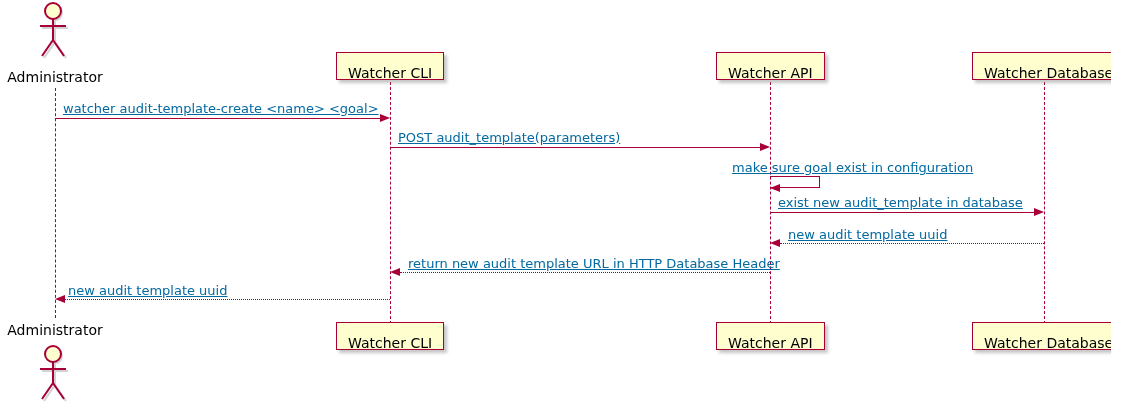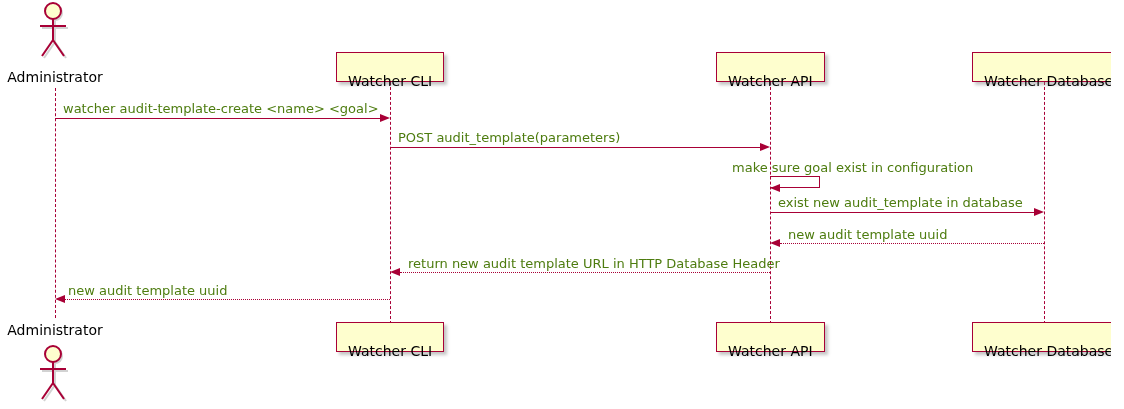--- a/index.html
+++ b/index.html
@@ -23,21 +23,21 @@
     background: #FEFECE;
     border: 1.5px solid #A80036;
     box-shadow: 3px 3px 3px rgba(128,128,128,0.45);
     color: #000000;
     font-size: 14px;
     line-height: 28px;
     height: 28px;
     text-align: center;
     white-space: nowrap;
     box-sizing: border-box;
-    padding: 14px 11px;
+    padding: 6px 11px;
   }
   
   .actor {
     position: absolute;
     width: 40px;
     height: 58px;
   }
   .actor-label {
     position: absolute;
     font-size: 14px;
@@ -56,22 +56,23 @@
     position: absolute;
     height: 0;
     border-top: 1px solid #A80036;
   }
   .msg-line.dotted {
     border-top: 1px dotted #A80036;
   }
   .msg-label {
     position: absolute;
     font-size: 13px;
-    color: #4d7c0f;
+    color: #0369a1;
     white-space: nowrap;
+    text-decoration: underline;
   }
   .arrowhead {
     position: absolute;
     width: 0;
     height: 0;
   }
   .arrowhead.right {
     border-top: 4.5px solid transparent;
     border-bottom: 4.5px solid transparent;
     border-left: 10px solid #A80036;

